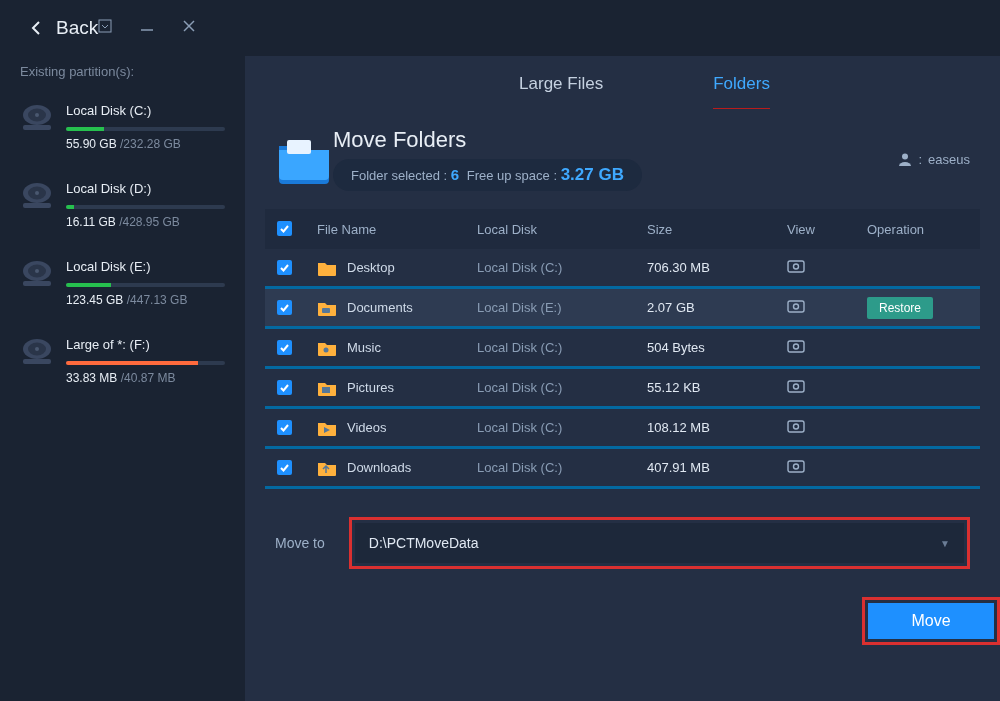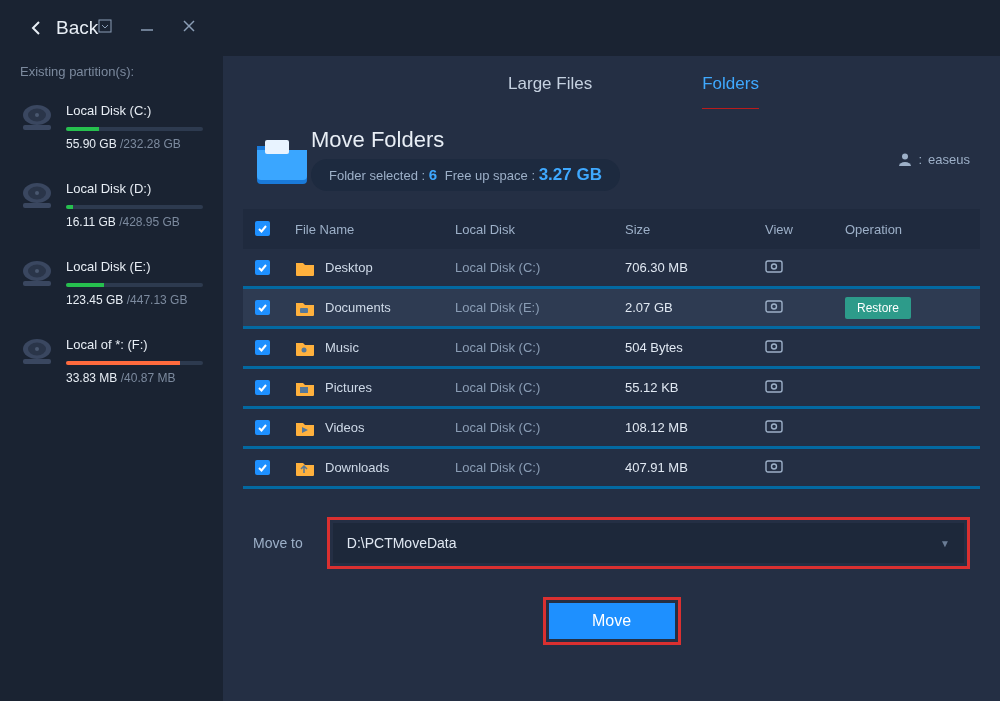--- a/index.html
+++ b/index.html
@@ -9,21 +9,21 @@
 .titlebar { height: 56px; display: flex; align-items: center; padding: 0 24px; }
 .back-btn { display: flex; align-items: center; gap: 8px; color: #e8eef5; font-size: 19px; cursor: pointer; }
 .back-btn svg { width: 24px; height: 24px; }
 .win-controls { display: flex; gap: 28px; align-items: center; }
 .win-controls span { cursor: pointer; color: #8a9db5; }
 .win-controls svg { width: 14px; height: 14px; }
 
 .container { display: flex; height: calc(701px - 56px); }
 
 
-.sidebar { width: 223px; padding: 0 14px; }
+.sidebar { width: 245px; padding: 0 14px; }
 .sidebar-title { color: #7c8a9e; font-size: 13px; padding: 8px 6px 14px; }
 .partition { display: flex; gap: 12px; padding: 10px 6px 20px; cursor: pointer; }
 .disk-icon { width: 34px; height: 30px; }
 .partition-info { flex: 1; }
 .partition-label { color: #e8eef5; font-size: 13px; margin-bottom: 9px; }
 .usage-bar { height: 4px; background: #2d3a4f; border-radius: 2px; overflow: hidden; margin-bottom: 6px; }
 .usage-fill { height: 100%; }
 .usage-text { font-size: 12px; color: #7c8a9e; }
 .usage-text .used { color: #e8eef5; }
 
@@ -59,21 +59,21 @@
 .op-cell { padding-right: 12px; }
 .restore-btn { background: #2d9b8a; color: #fff; font-size: 12px; padding: 4px 12px; border-radius: 2px; cursor: pointer; display: inline-block; }
 
 
 .move-section { padding: 28px 30px 18px; display: flex; align-items: center; gap: 24px; }
 .moveto-label { color: #9db0c8; font-size: 14px; }
 .moveto-box { flex: 1; border: 3px solid #da3030; padding: 3px; }
 .moveto-inner { background: #1d283a; height: 40px; display: flex; align-items: center; padding: 0 14px; color: #e0e8f2; font-size: 14px; justify-content: space-between; cursor: pointer; }
 .moveto-inner .arrow { color: #6b7d96; font-size: 10px; }
 
-.move-btn-wrap { display: flex; justify-content: center; padding: 10px 0; }
+.move-btn-wrap { display: flex; justify-content: flex-end; padding: 10px 0; }
 .move-btn-outline { border: 3px solid #da3030; padding: 3px; }
 .move-btn { background: #1e90ff; color: #fff; font-size: 16px; width: 126px; height: 36px; display: flex; align-items: center; justify-content: center; cursor: pointer; }
 </style>
 </head>
 <body>
 
 <div class="titlebar">
   <div class="back-btn">
     <svg viewBox="0 0 24 24" fill="none" stroke="#e8eef5" stroke-width="2">
         <path d="M15 18l-6-6 6-6"></path>
@@ -146,21 +146,21 @@
   </div>
         </div>
         <div class="partition">
           <svg class="disk-icon" viewBox="0 0 34 30">
             <ellipse cx="17" cy="12" rx="14" ry="10" fill="#3a4760"></ellipse>
             <ellipse cx="17" cy="12" rx="9" ry="6.5" fill="#2a3549"></ellipse>
             <circle cx="17" cy="12" r="2" fill="#4a5870"></circle>
             <rect x="3" y="22" width="28" height="5" rx="2" fill="#3a4760"></rect>
           </svg>
           <div class="partition-info">
-    <div class="partition-label">Local of *: (F:)</div>
+    <div class="partition-label">Large of *: (F:)</div>
     <div class="usage-bar">
               <div class="usage-fill" style="width:83%;background:#ff6a3d"></div>
             </div>
     <div class="usage-text"><span class="used">33.83 MB</span> /40.87 MB</div>
   </div>
         </div>
       </div>
   </div>
 
   <div class="main">

